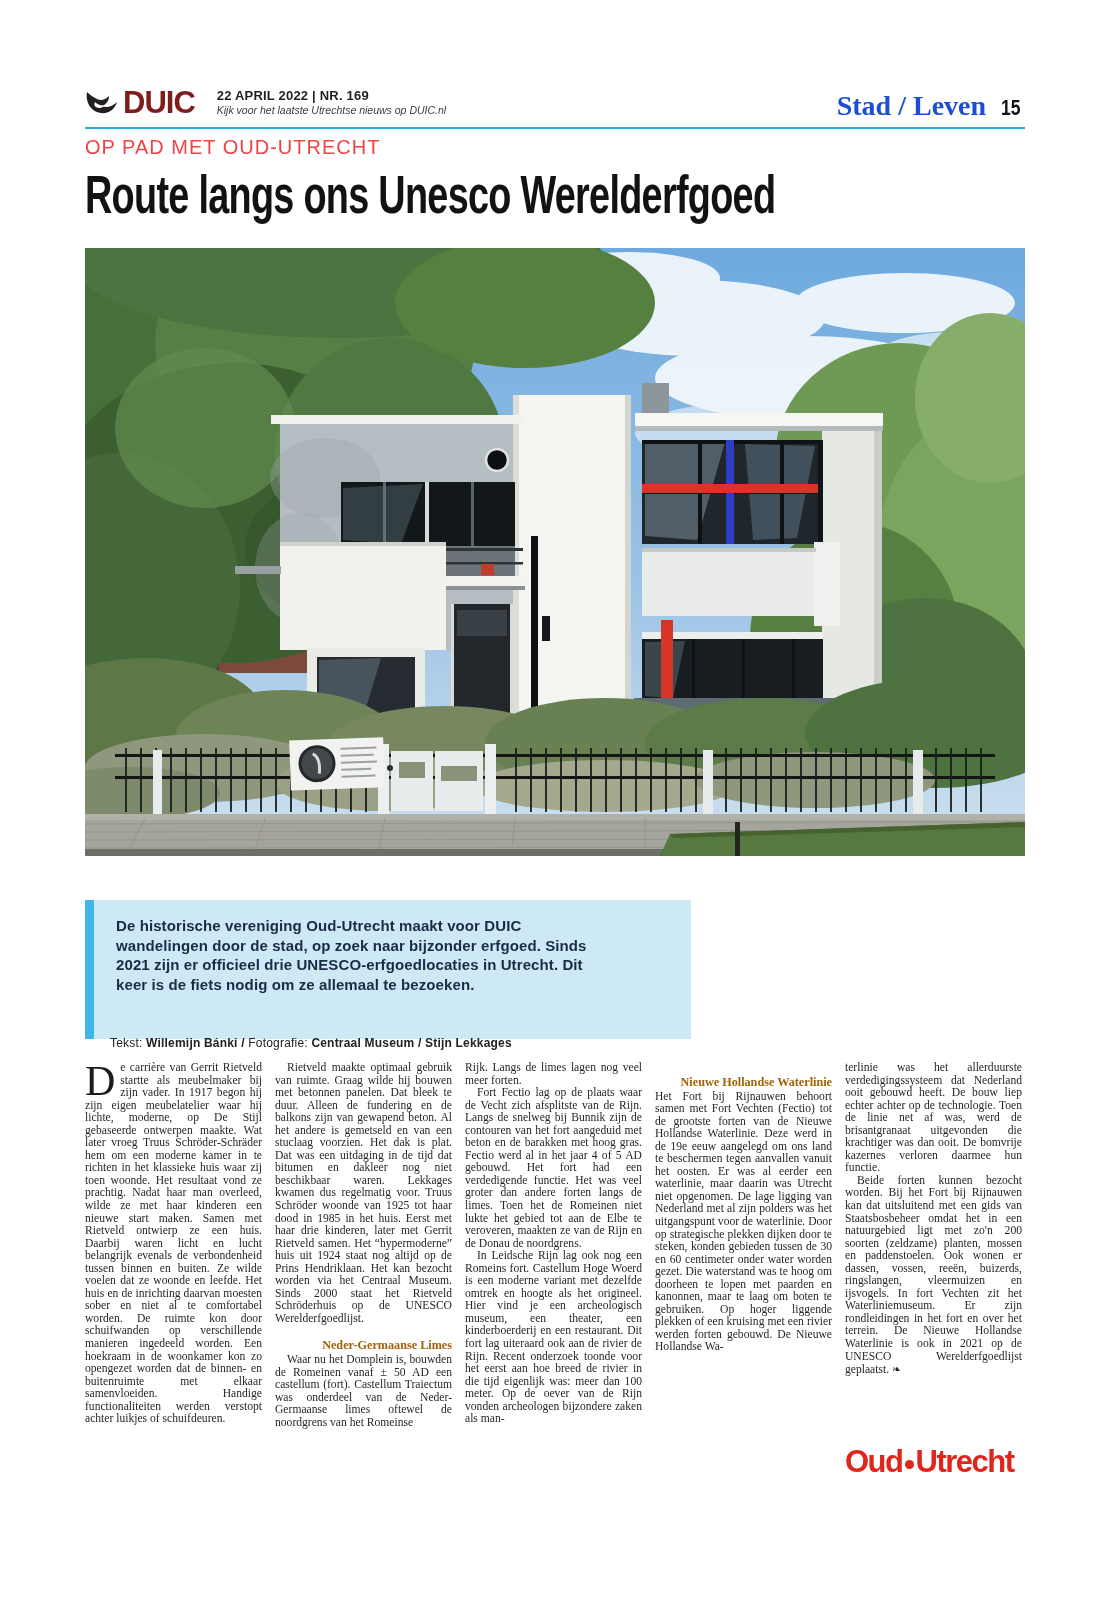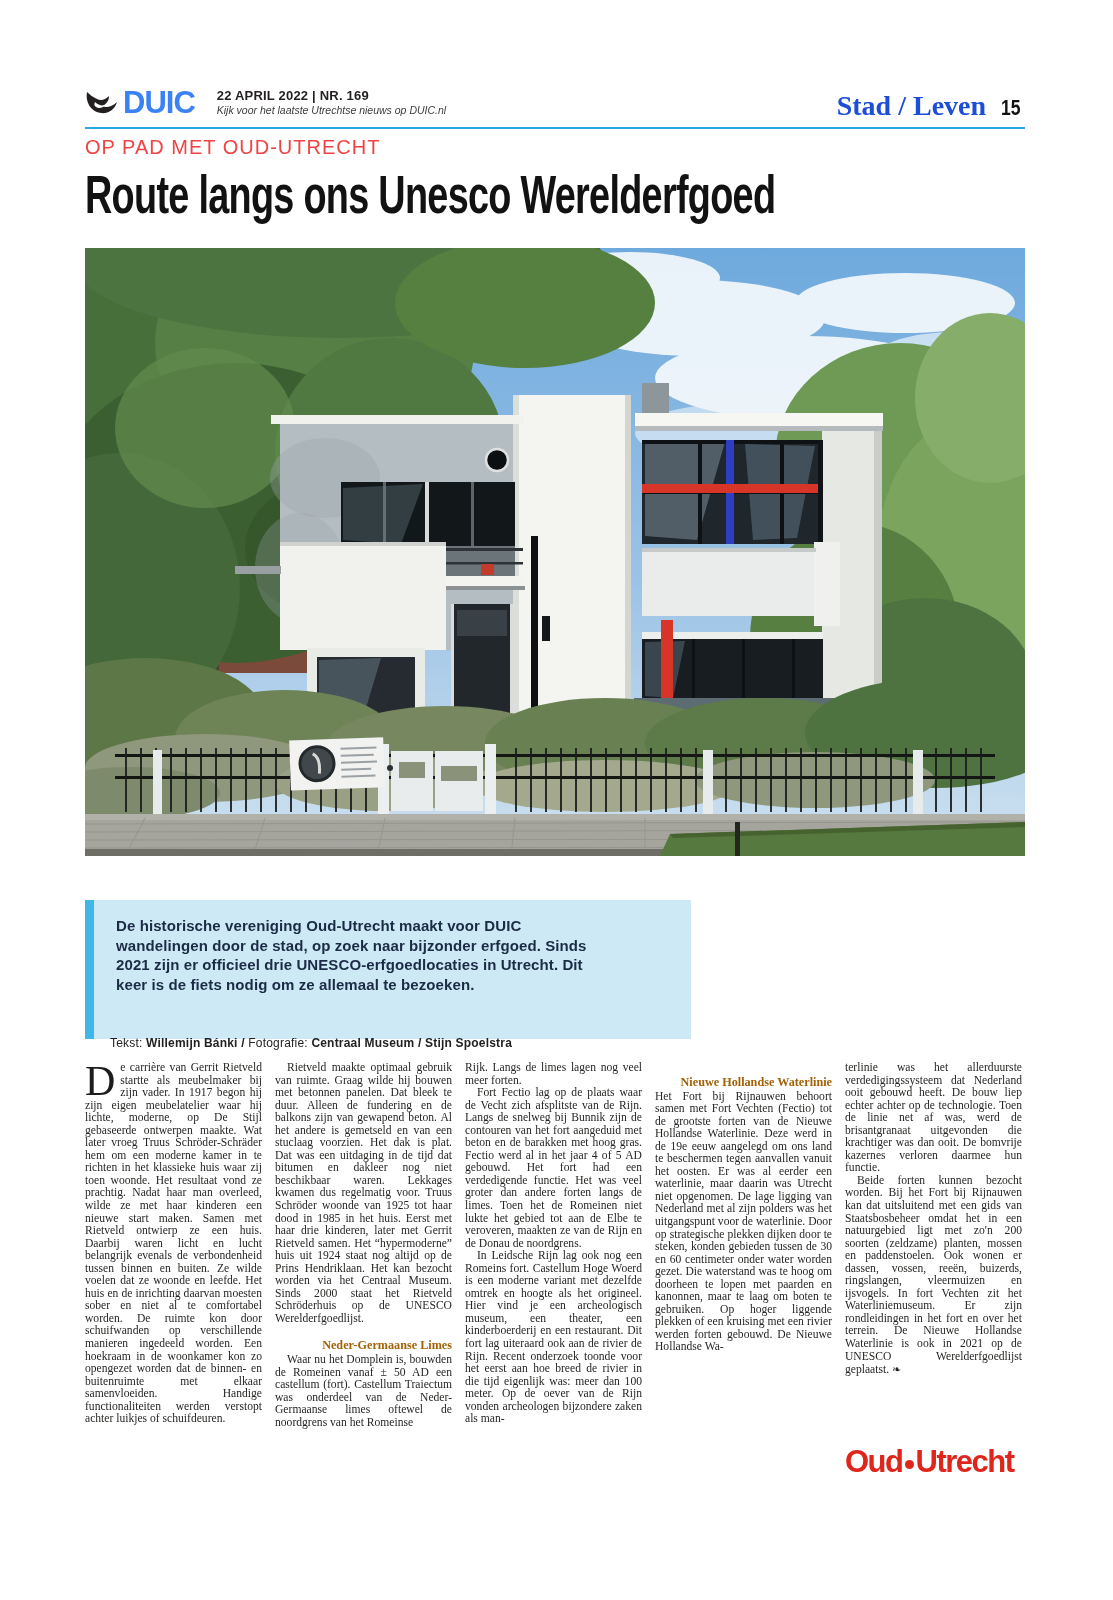--- a/index.html
+++ b/index.html
@@ -6,21 +6,21 @@
   body{
     width:1113px;height:1600px;background:#ffffff;position:relative;
     font-family:"Liberation Sans",sans-serif;color:#1a1a1a;
     -webkit-font-smoothing:antialiased;
   }
   .abs{position:absolute;}
 
   
   .masthead{left:85px;top:86px;display:flex;align-items:flex-start;}
   .duic-logo{display:flex;align-items:center;gap:4px;}
-  .duic-word{font-size:31px;font-weight:900;letter-spacing:-1px;color:#3b82f6;line-height:34px;}
+  .duic-word{font-size:31px;font-weight:900;letter-spacing:-1px;color:#7f1d1d;line-height:34px;}
   .issue-block{margin-left:22px;padding-top:2px;}
   .issue-date{font-size:13px;font-weight:700;color:#231f20;letter-spacing:.2px;}
   .issue-tagline{font-size:10.5px;font-style:italic;color:#3c3c3c;margin-top:1px;}
   .section-block{left:770px;top:90px;width:255px;text-align:right;white-space:nowrap;}
   .section-title{font-family:"Liberation Serif",serif;font-weight:700;font-size:28px;color:#1d4ed8;display:inline-block;}
   .page-number{font-size:22px;font-weight:700;color:#111;display:inline-block;margin-left:10px;transform:scaleX(.8);transform-origin:left;}
   .header-rule{left:85px;top:127px;width:940px;height:2px;background:#2aa9e0;}
 
   .kicker{left:85px;top:136px;font-size:20px;color:#ef4444;letter-spacing:1px;font-weight:400;}
 
@@ -333,21 +333,21 @@
   <polygon points="585,586 940,574 940,579 588,590" fill="#46632f"></polygon>
   <rect x="650" y="574" width="5" height="34" fill="#23261f"></rect>
 </svg>
 </div>
 
 <div class="abs intro-box">
   <div class="txt">De historische vereniging Oud-Utrecht maakt voor DUIC wandelingen door de stad, op zoek naar bijzonder erfgoed. Sinds 2021 zijn er officieel drie UNESCO-erfgoedlocaties in Utrecht. Dit keer is de fiets nodig om ze allemaal te bezoeken.</div>
 </div>
 
 <div class="abs byline">
-  <span>Tekst: </span><b>Willemijn Bánki</b><b> / </b><span>Fotografie: </span><b>Centraal Museum / Stijn Spoelstra</b>
+  <span>Tekst: </span><b>Willemijn Bánki</b><b> / </b><span>Fotografie: </span><b>Centraal Museum / Stijn Lekkages</b>
 </div>
 
 <div class="abs article">
   <div class="col col0">
     <p><span class="dropcap">D</span><span>e carrière van Gerrit Rietveld startte als meubelmaker bij zijn vader. In 1917 begon hij zijn eigen meubelatelier waar hij lichte, moderne, op De Stijl gebaseerde ontwerpen maakte. Wat later vroeg Truus Schröder-Schräder hem om een moderne kamer in te richten in het klassieke huis waar zij toen woonde. Het resultaat vond ze prachtig. Nadat haar man overleed, wilde ze met haar kinderen een nieuwe start maken. Samen met Rietveld ontwierp ze een huis. Daarbij waren licht en lucht belangrijk evenals de verbondenheid tussen binnen en buiten. Ze wilde voelen dat ze woonde en leefde. Het huis en de inrichting daarvan moesten sober en niet al te comfortabel worden. De ruimte kon door schuifwanden op verschillende manieren ingedeeld worden. Een hoekraam in de woonkamer kon zo opengezet worden dat de binnen- en buitenruimte met elkaar samenvloeiden. Handige functionaliteiten werden verstopt achter luikjes of schuifdeuren.</span></p>
   </div>
   <div class="col col1">
     <p class="ind">Rietveld maakte optimaal gebruik van ruimte. Graag wilde hij bouwen met betonnen panelen. Dat bleek te duur. Alleen de fundering en de balkons zijn van gewapend beton. Al het andere is gemetseld en van een stuclaag voorzien. Het dak is plat. Dat was een uitdaging in de tijd dat bitumen en dakleer nog niet beschikbaar waren. Lekkages kwamen dus regelmatig voor. Truus Schröder woonde van 1925 tot haar dood in 1985 in het huis. Eerst met haar drie kinderen, later met Gerrit Rietveld samen. Het “hypermoderne” huis uit 1924 staat nog altijd op de Prins Hendriklaan. Het kan bezocht worden via het Centraal Museum. Sinds 2000 staat het  Rietveld Schröderhuis op de UNESCO Werelderfgoedlijst.</p>
     <div class="subhead">Neder-Germaanse Limes</div>
     <p class="ind">Waar nu het Domplein is, bouwden de Romeinen vanaf ± 50 AD een castellum (fort). Castellum Traiectum was onderdeel van de Neder-Germaanse limes oftewel de noordgrens van het Romeinse</p>

